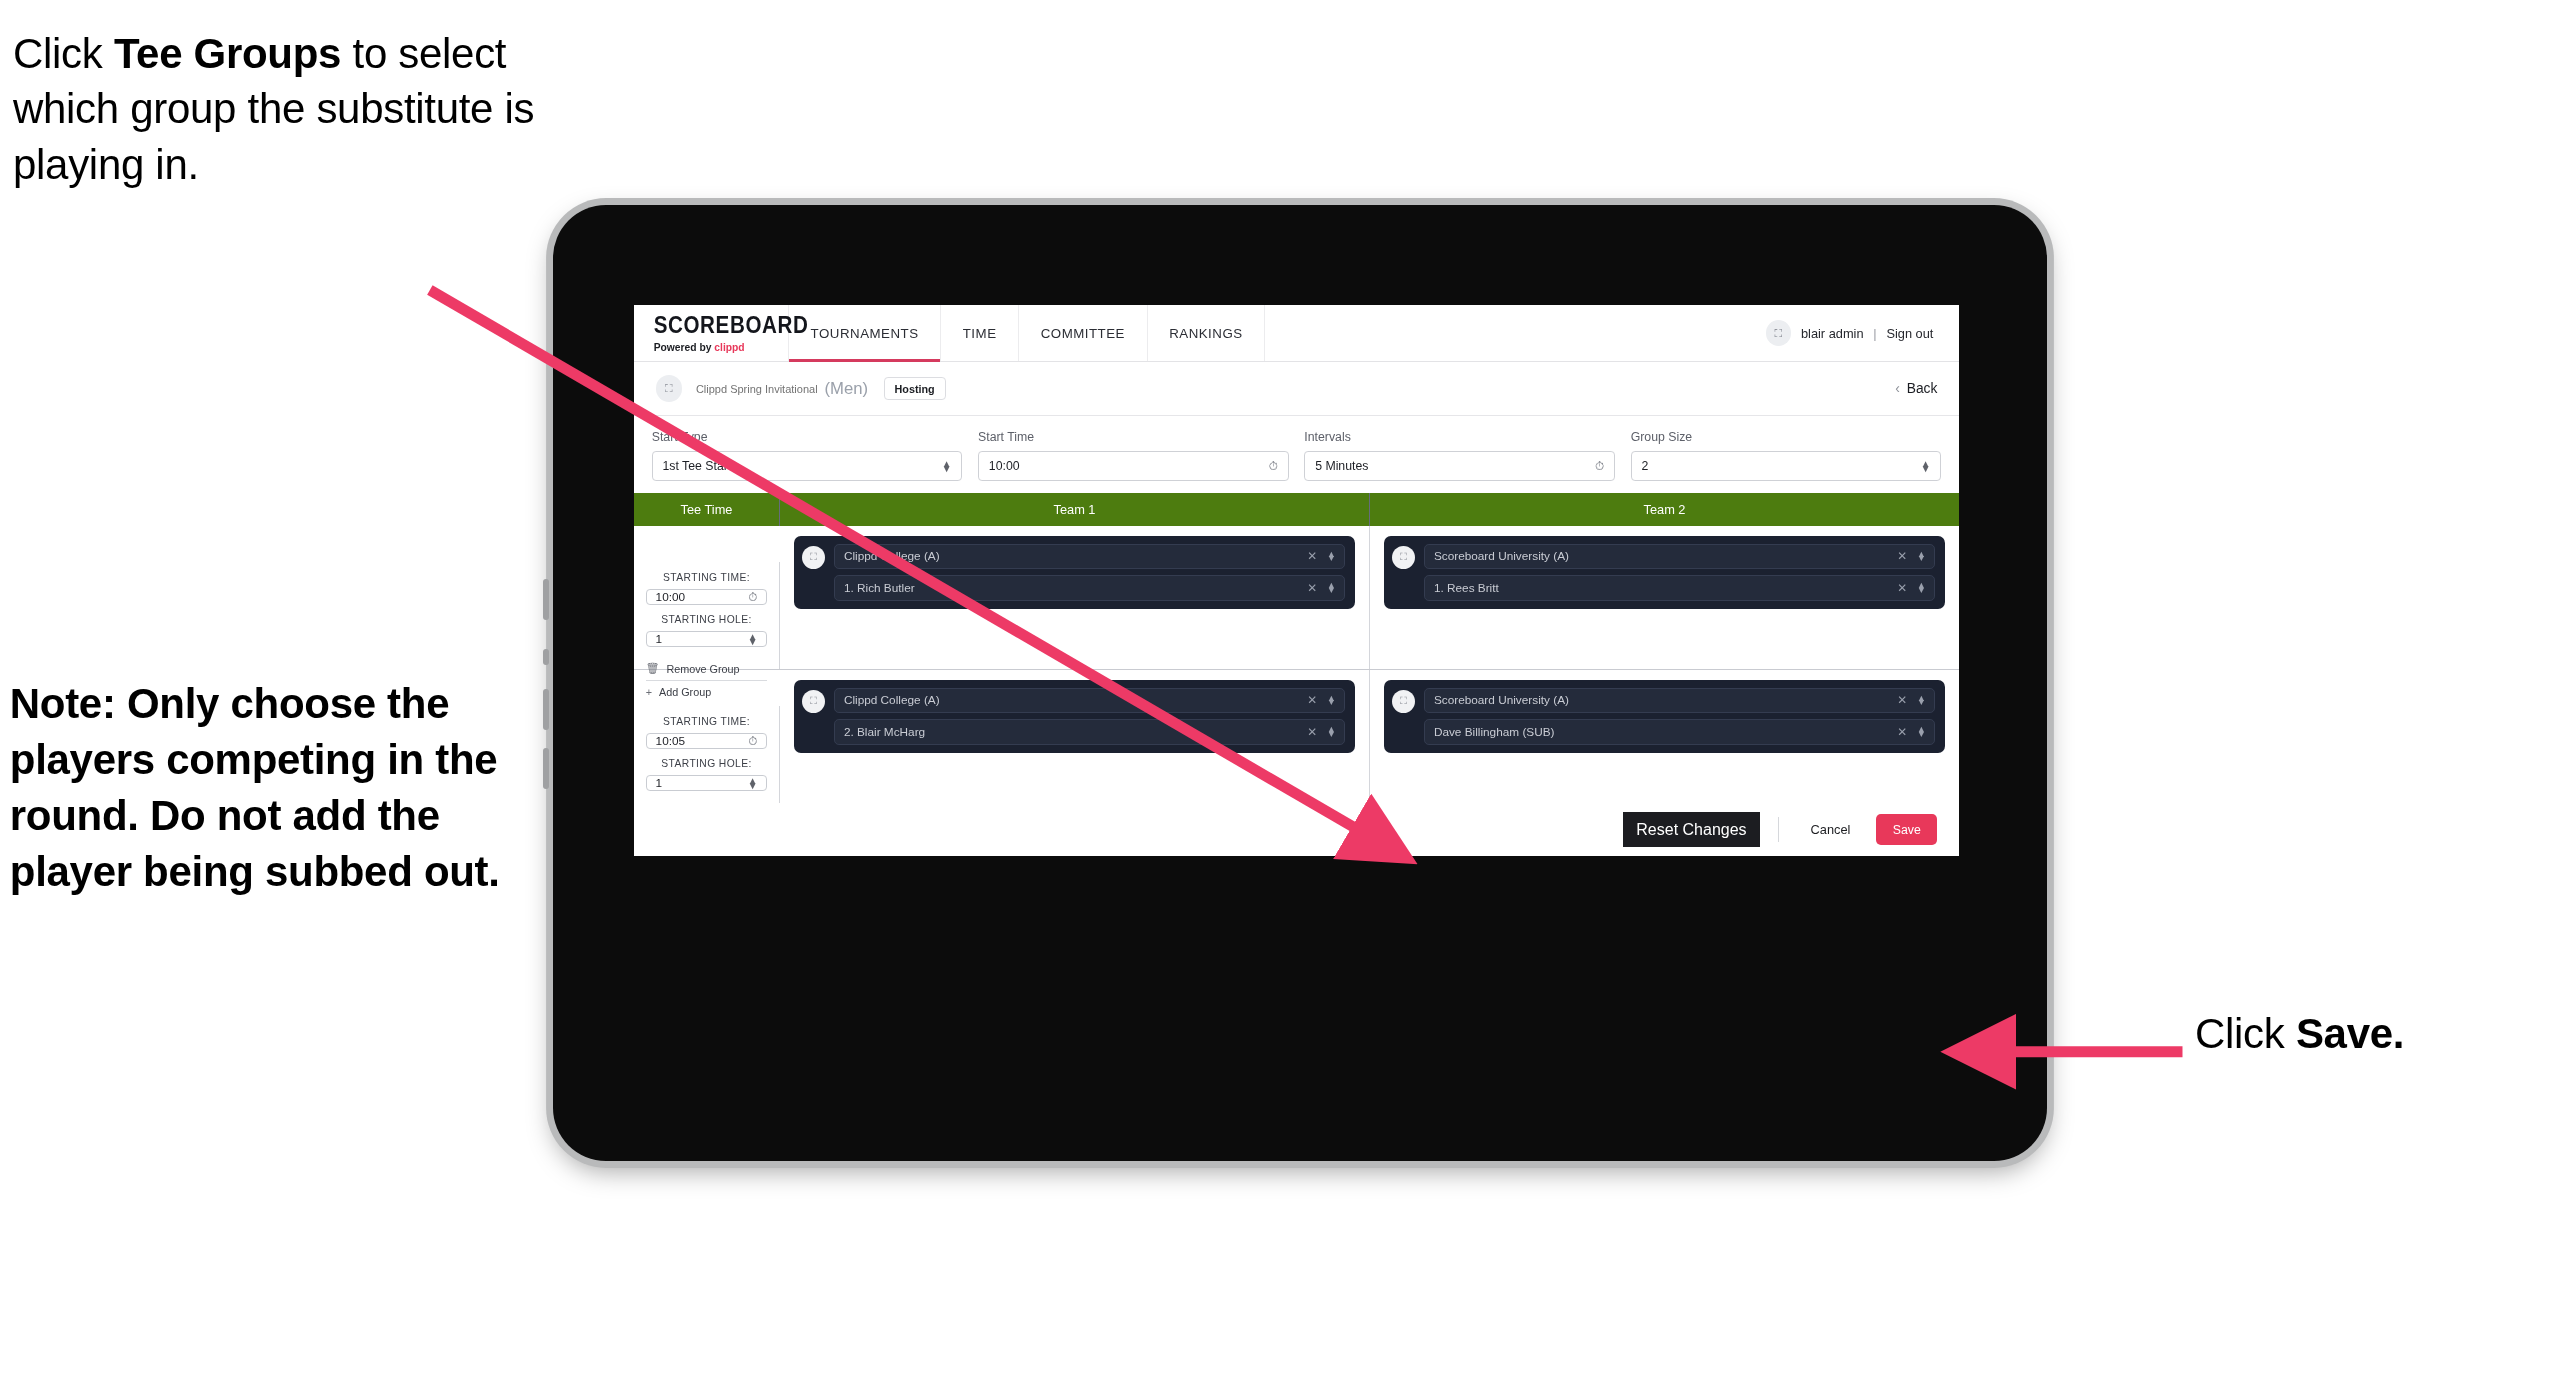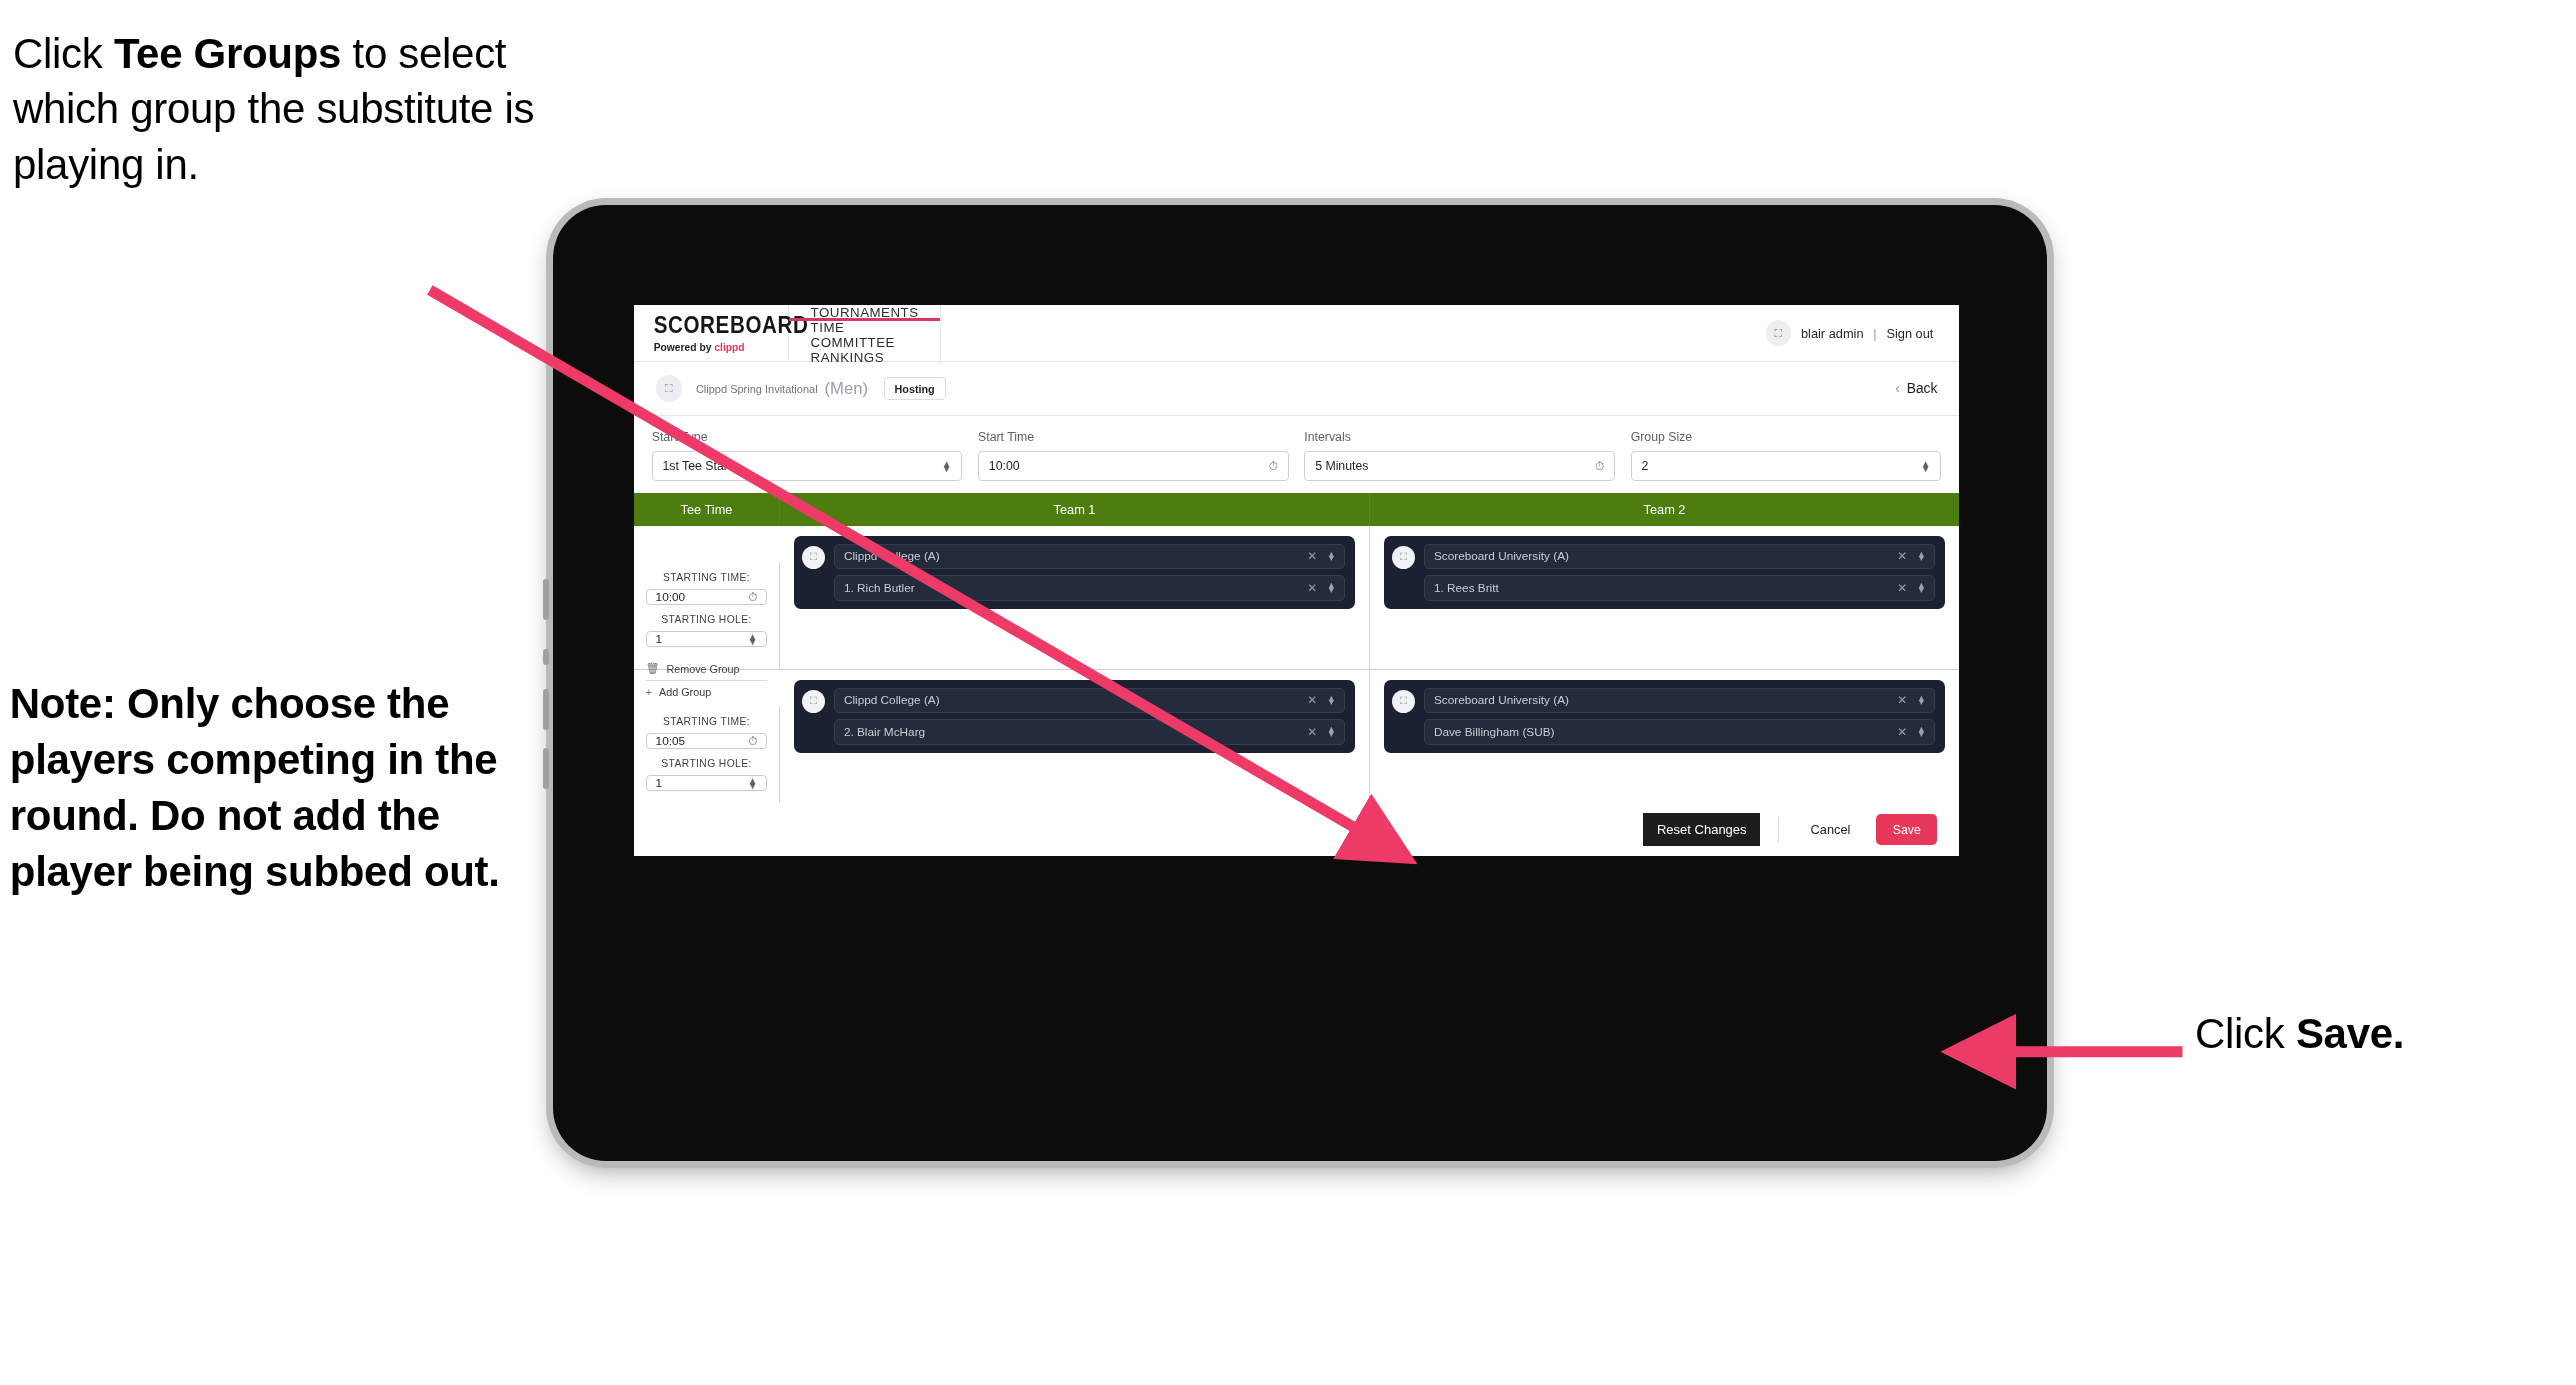--- a/index.html
+++ b/index.html
@@ -66,21 +66,21 @@
   }
   .brand-title {
     font-family: "Liberation Sans", sans-serif;
     font-weight: 700; font-size: 20.6px; letter-spacing: 0.6px;
     color: #14161c;
     transform: scaleY(1.12); transform-origin: left center;
   }
   .brand-sub { font-size: 10.3px; color:#1b1d22; margin-top:5.9px; font-weight:600; }
   .brand-sub em { font-style: normal; color:#e8385a; font-weight:700; }
 
-  .navtabs { display:flex; align-items:stretch;flex-direction:column; }
+  .navtabs { display:flex; align-items:stretch; }
   .navtab {
     display:flex; align-items:center; padding: 0 21.6px;
     font-size: 13.3px; letter-spacing: 0.5px; color:#2b2d34;
     border-right: 1px solid #ececee;
     position: relative; cursor: pointer;
   }
   .navtab.active::after {
     content:""; position:absolute; left:0; right:0; bottom:-1px; height:2.9px; background:#d53a5e;
   }
   .topnav-right {
@@ -185,21 +185,21 @@
   .pill .px { color:#9aa0ad; font-size: 11.8px; margin-right: 9.8px; cursor:pointer; }
   .pill .pspin { color:#9aa0ad; font-size:8.8px; line-height:.55; display:flex; flex-direction:column; cursor:pointer; }
 
   
   .actionbar {
     height: 53px; flex:0 0 53px; background:#fff;
     display:flex; align-items:center; justify-content:flex-end; gap:0;
     padding-right: 21.6px;
   }
   .btn-reset {
-    background:#1c1d21; color:#fff; font-size:13px; border-radius:0;
+    background:#1c1d21; color:#fff; font-size:16px; border-radius:0;
     padding: 8.8px 13.8px; cursor:pointer; border:none;margin-left:32px;
   }
   .vdiv { width:1px; height:25.6px; background:#d6d8dc; margin: 0 17.7px; }
   .btn-cancel {
     background:transparent; border:none; color:#1c1d21; font-size:12.8px; padding: 8.8px 13.8px; cursor:pointer;
   }
   .btn-save {
     background:#e8385a; color:#fff; border:none; font-size:12.3px; border-radius:4.9px;
     padding: 8.8px 16.7px; margin-left: 11.8px; cursor:pointer;
   }

